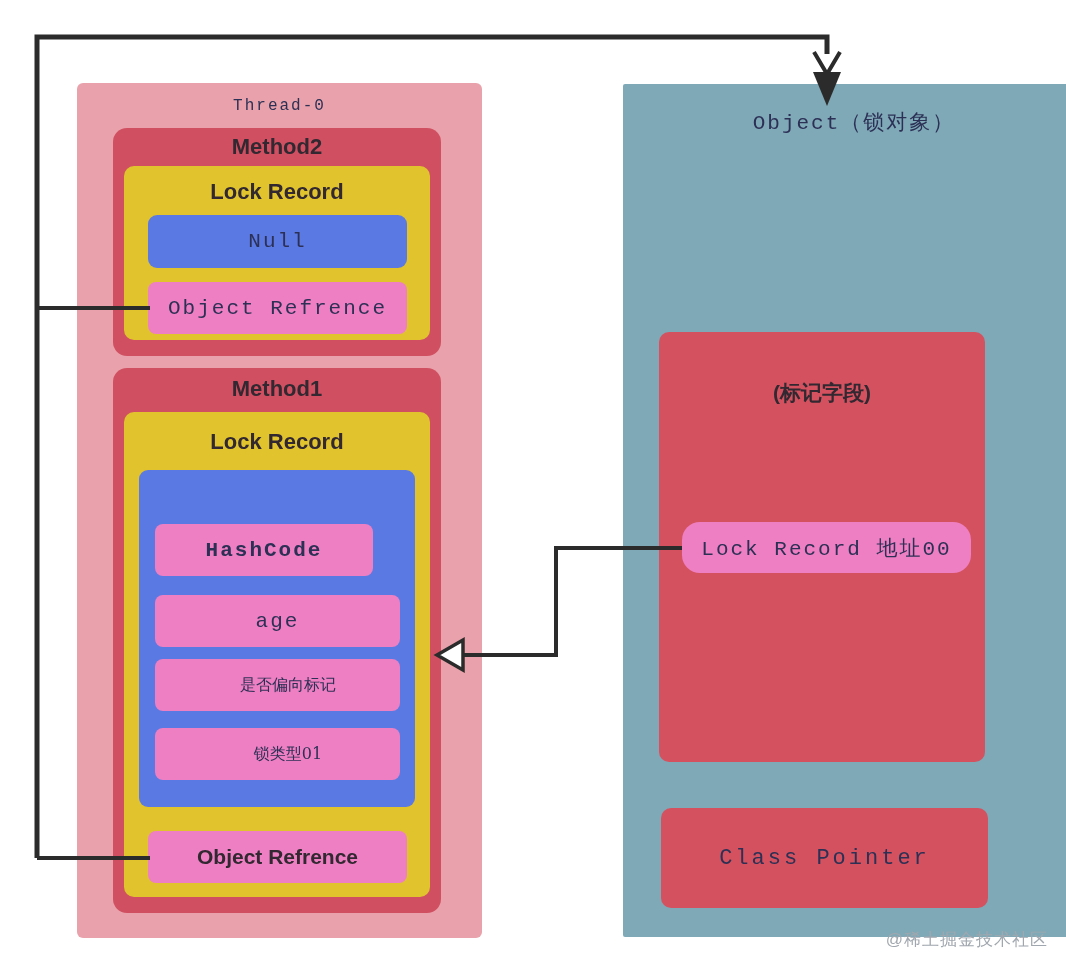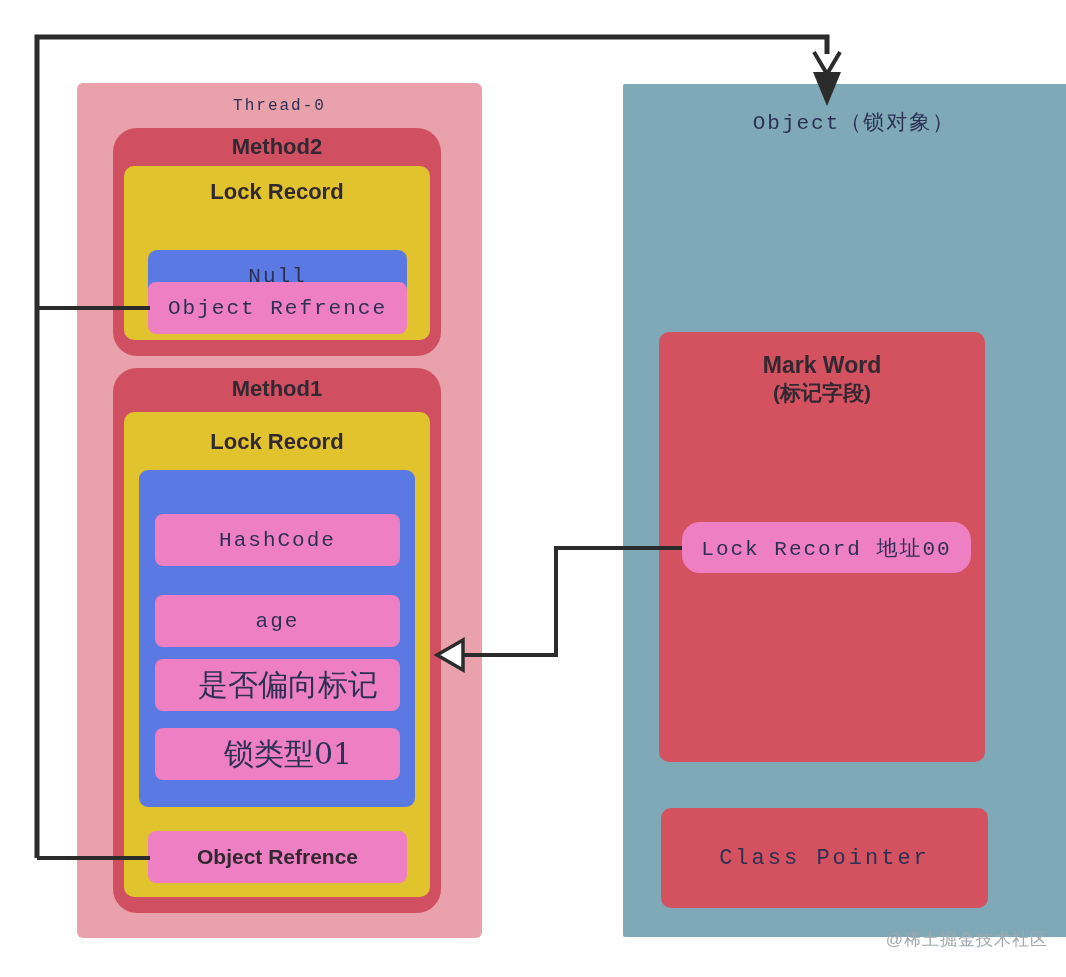--- a/index.html
+++ b/index.html
@@ -8,37 +8,37 @@
     width:1066px;height:977px;
     background:#ffffff;
     overflow:hidden;
     font-family:"Liberation Sans","DejaVu Sans",sans-serif;
   }
   .box{position:absolute;box-sizing:border-box;}
   .center{display:flex;align-items:center;justify-content:center;text-align:center;}
 
   
   .thread-box   {background:var(--c-thread_bg,#e9a2ab);border-radius:6px;}
-  .method-box   {background:var(--c-method_red,#d05061);border-radius:24px;}
+  .method-box   {background:var(--c-method_red,#d05061);border-radius:14px;}
   .yellow-box   {background:var(--c-lock_yellow,#e0c32d);border-radius:10px;}
   .blue-box     {background:var(--c-slot_blue,#5b79e2);border-radius:9px;}
   .pink-row     {background:var(--c-row_pink,#ef7fc3);border-radius:8px;}
   .object-box   {background:var(--c-object_slate,#7fa9b7);border-radius:2px;}
   .red-box      {background:var(--c-mark_red,#d4525f);border-radius:10px;}
 
   .t-mono{
     font-family:"Liberation Mono","DejaVu Sans Mono",monospace;
     color:var(--c-text_navy,#2c3055);
     letter-spacing:2px;
     font-size:21px;
   }
   .t-serif{
     font-family:"DejaVu Serif","Liberation Serif",serif;
     color:var(--c-text_navy,#2c3055);
-    font-size:30px;
+    font-size:16px;
     padding-left:21px;
   }
   .t-bold{
     font-family:"Liberation Sans","DejaVu Sans",sans-serif;
     font-weight:700;
     color:var(--c-text_title,#322831);
     font-size:22px;
   }
   .sec-title{position:absolute;left:0;right:0;text-align:center;}
 
@@ -68,50 +68,49 @@
   <div class="box thread-box" style="left:77px;top:83px;width:405px;height:855px;">
 
     <div class="sec-title t-mono" style="top:14px;font-size:16px;">Thread-0</div>
 
     <div class="box method-box" style="left:36px;top:45px;width:328px;height:228px;">
       <div class="sec-title t-bold" style="top:6px;">Method2</div>
 
       <div class="box yellow-box" style="left:11px;top:38px;width:306px;height:174px;">
         <div class="sec-title t-bold" style="top:13px;">Lock Record</div>
 
-        <div class="box blue-box center t-mono" style="left:24px;top:49px;width:259px;height:53px;margin-top:35px;">Null</div>
+        <div class="box blue-box center t-mono" style="left:24px;top:49px;width:259px;height:53px;">Null</div>
 
         <div class="box pink-row center t-mono" style="left:24px;top:116px;width:259px;height:52px;">Object Refrence</div>
       </div>
     </div>
 
     <div class="box method-box" style="left:36px;top:285px;width:328px;height:545px;">
       <div class="sec-title t-bold" style="top:8px;">Method1</div>
 
       <div class="box yellow-box" style="left:11px;top:44px;width:306px;height:485px;">
         <div class="sec-title t-bold" style="top:17px;">Lock Record</div>
 
         <div class="box blue-box" style="left:15px;top:58px;width:276px;height:337px;">
-          <div class="box pink-row center t-mono" style="left:16px;top:44px;width:245px;height:52px;">HashCode</div>
+          <div class="box pink-row center t-mono" style="left:16px;top:54px;width:218px;height:52px;font-weight:bold;">HashCode</div>
           <div class="box pink-row center t-mono" style="left:16px;top:118px;width:245px;height:52px;margin-top:7px;">age</div>
           <div class="box pink-row center t-serif" style="left:16px;top:189px;width:245px;height:52px;">是否偏向标记</div>
           <div class="box pink-row center t-serif" style="left:16px;top:258px;width:245px;height:52px;">锁类型01</div>
         </div>
 
         <div class="box pink-row center t-bold" style="left:24px;top:419px;width:259px;height:52px;font-size:21px;">Object Refrence</div>
       </div>
     </div>
   </div>
 
   <div class="box object-box" style="left:623px;top:84px;width:462px;height:853px;">
 
     <div class="sec-title t-mono" style="top:24px;font-size:21px;">Object（锁对象）</div>
 
     <div class="box red-box" style="left:36px;top:248px;width:326px;height:430px;">
-      <div class="sec-title t-bold" style="top:20px;font-size:23px;">Mark Word</div>
       <div class="sec-title t-bold" style="top:47px;font-size:21px;">(标记字段)</div>
 
       <div class="box pink-row center t-mono" style="left:23px;top:190px;width:289px;height:51px;border-radius:18px;">Lock Record 地址00</div>
     </div>
 
     <div class="box red-box center t-mono" style="left:38px;top:724px;width:327px;height:100px;font-size:22px;letter-spacing:3px;">Class Pointer</div>
   </div>
 
   <svg class="overlay" viewBox="0 0 1066 977">
 

